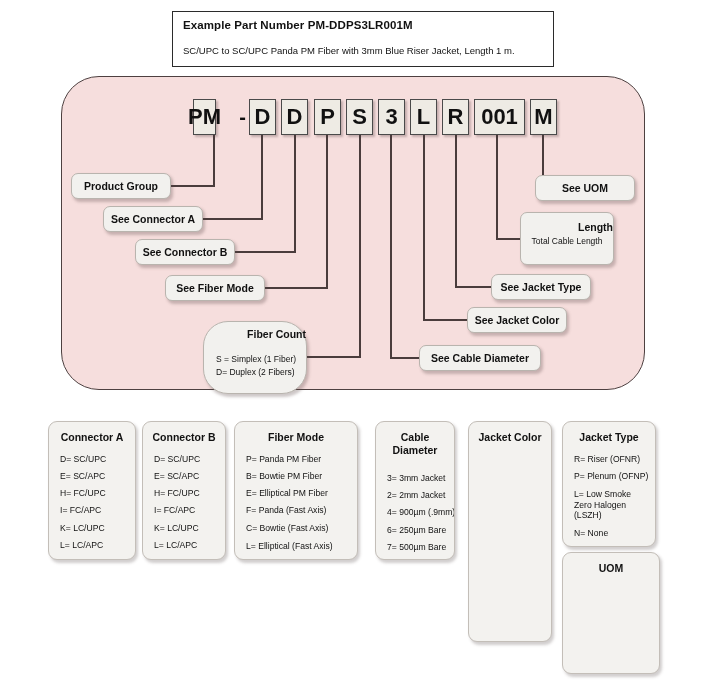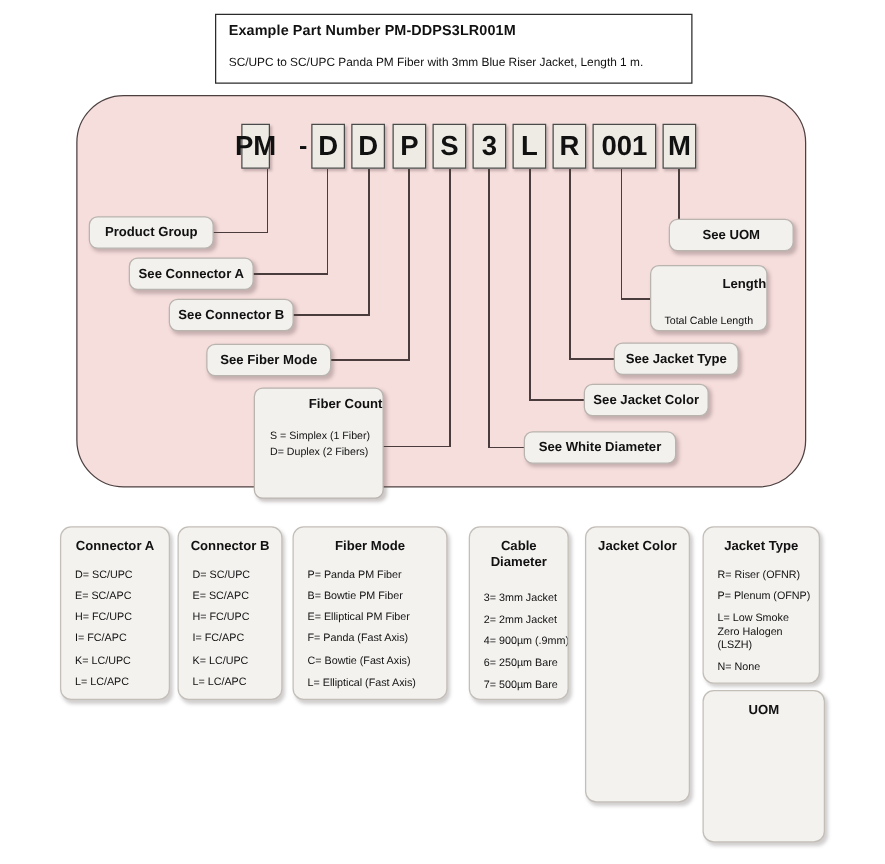--- a/index.html
+++ b/index.html
@@ -67,21 +67,21 @@
     font-size:10.5px; font-weight:bold; color:#111;
     text-align:center; white-space:nowrap;
   }
   .callout.block {
     display:block; padding-top:6px; white-space:normal;
   }
   .callout .c-title {
     font-size:10.5px; font-weight:bold; text-align:right; color:#111;
   }
   .callout .c-sub {
-    font-size:8.5px; font-weight:normal; text-align:center; color:#111; margin-top:18px;
+    font-size:8.5px; font-weight:normal; text-align:center; color:#111; margin-top:3px;
   }
   .callout .c-item {
     font-size:8.5px; font-weight:normal; text-align:left; color:#111;
     margin: 2px 0 0 12px; line-height:1.35;
   }
 
   
   .legend {
     position:absolute;
     background:#f3f2ef;
@@ -162,28 +162,28 @@
   </div>
 
   <div class="callout" style="left:135px; top:239px; width:100px; height:26px;">
     <span>See Connector B</span>
   </div>
 
   <div class="callout" style="left:165px; top:275px; width:100px; height:26px;">
     <span>See Fiber Mode</span>
   </div>
 
-  <div class="callout block" style="left:203px; top:310px; width:104px; height:89px;">
+  <div class="callout block" style="left:203px; top:321px; width:104px; height:73px;border-radius:25px;">
     <div class="c-title">Fiber Count</div>
     <div class="c-item" style="margin-top:14px;">S = Simplex (1 Fiber)</div>
     <div class="c-item">D= Duplex (2 Fibers)</div>
   </div>
 
   <div class="callout" style="left:419px; top:345px; width:122px; height:26px;">
-    <span>See White Diameter</span>
+    <span>See Cable Diameter</span>
   </div>
 
   <div class="callout" style="left:467px; top:307px; width:100px; height:26px;">
     <span>See Jacket Color</span>
   </div>
 
   <div class="callout" style="left:491px; top:274px; width:100px; height:26px;">
     <span>See Jacket Type</span>
   </div>
 

